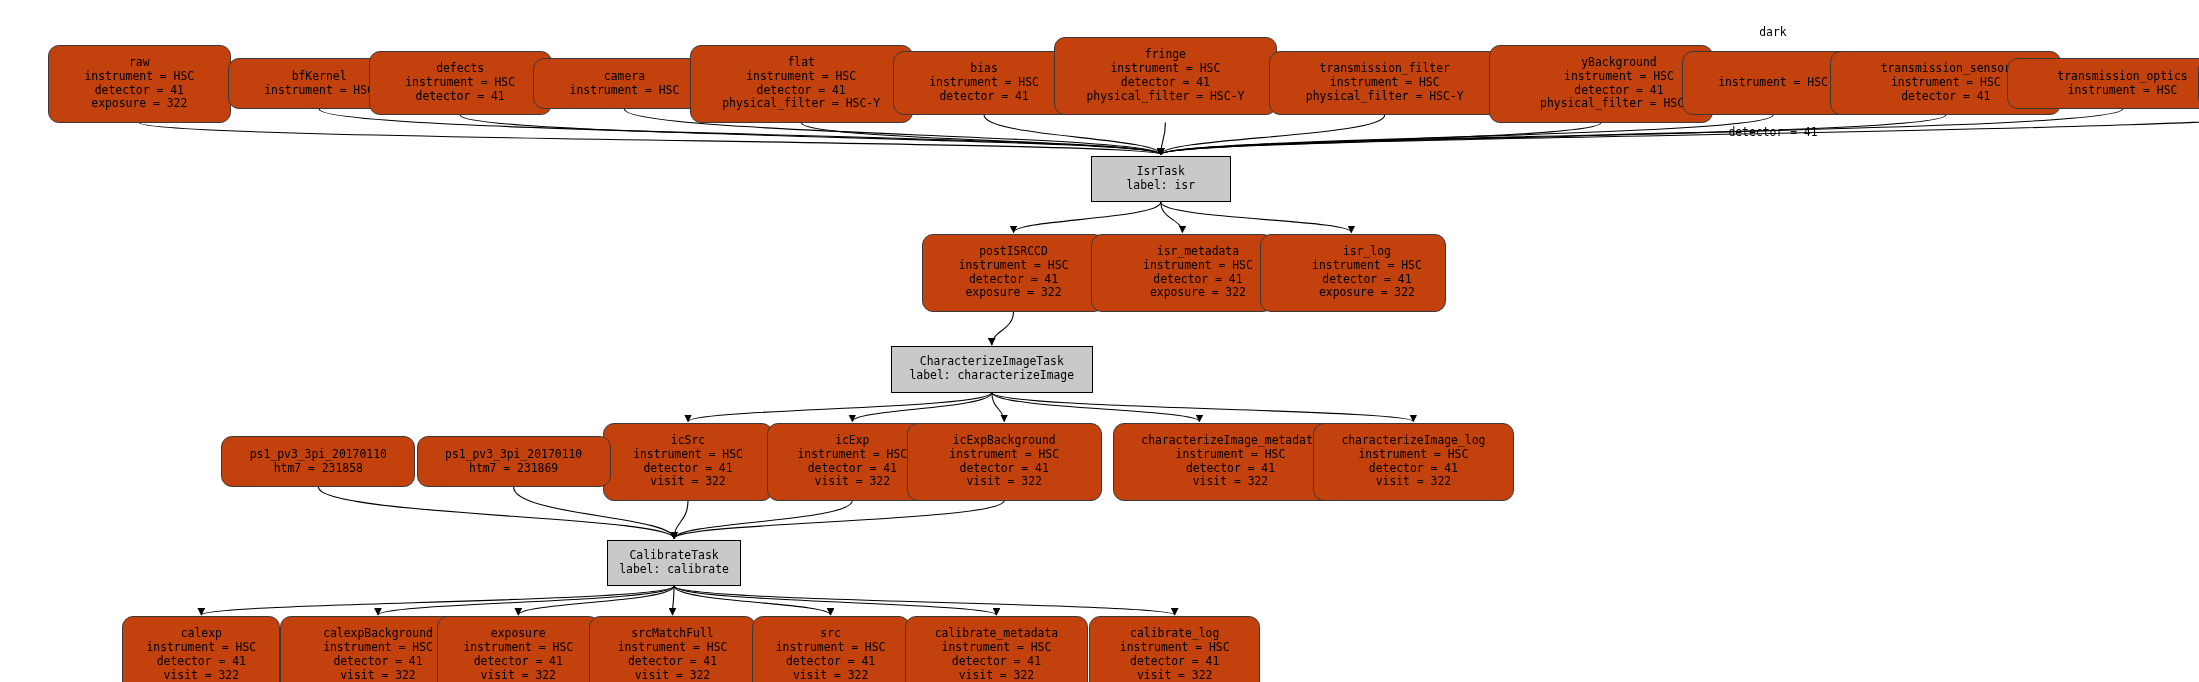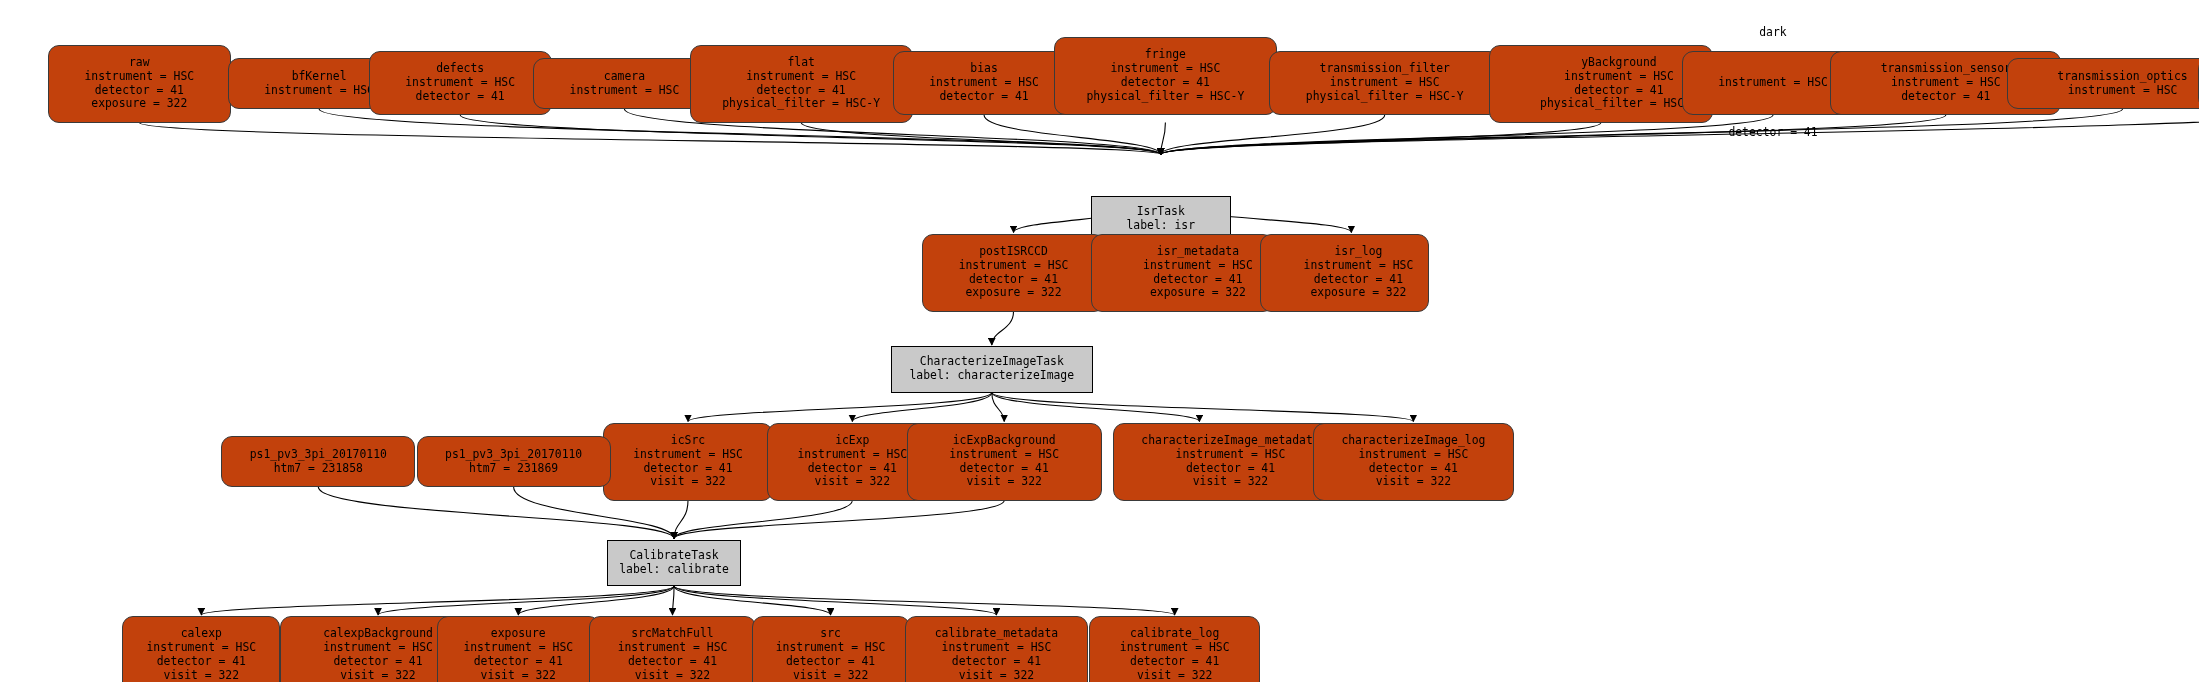--- a/index.html
+++ b/index.html
@@ -118,37 +118,37 @@
       <div class="node dataset" style="left: 1830.35px; top: 50.5px; width: 230.95px; height: 64.5px;">
         <span class="ttl">transmission_sensor</span>
         <span class="ln">instrument = HSC</span>
         <span class="ln">detector = 41</span>
       </div>
       <div class="node dataset" style="left: 2007.05px; top: 58px; width: 230.95px; height: 51px;">
         <span class="ttl">transmission_optics</span>
         <span class="ln">instrument = HSC</span>
       </div>
       <div class="node dataset" style="left: 2197.7px; top: 58px; width: 269.7px; height: 51px;"></div>
-      <div class="node task" style="left: 1091px; top: 155.5px; width: 139.5px; height: 46.5px; margin-top: 40px;">
+      <div class="node task" style="left: 1091px; top: 155.5px; width: 139.5px; height: 46.5px;">
         <span class="ttl">IsrTask</span>
         <span class="ln">label: isr</span>
       </div>
       <div class="node dataset" style="left: 922.05px; top: 233.5px; width: 182.9px; height: 78px;">
         <span class="ttl">postISRCCD</span>
         <span class="ln">instrument = HSC</span>
         <span class="ln">detector = 41</span>
         <span class="ln">exposure = 322</span>
       </div>
       <div class="node dataset" style="left: 1091px; top: 233.5px; width: 182.9px; height: 78px; padding-left: 31px;">
         <span class="ttl">isr_metadata</span>
         <span class="ln">instrument = HSC</span>
         <span class="ln">detector = 41</span>
         <span class="ln">exposure = 322</span>
       </div>
-      <div class="node dataset" style="left: 1259.95px; top: 233.5px; width: 169px; height: 78px; padding-left: 28px;">
+      <div class="node dataset" style="left: 1259.95px; top: 233.5px; width: 186px; height: 78px; padding-left: 28px;">
         <span class="ttl">isr_log</span>
         <span class="ln">instrument = HSC</span>
         <span class="ln">detector = 41</span>
         <span class="ln">exposure = 322</span>
       </div>
       <div class="node task" style="left: 891.05px; top: 346px; width: 201.5px; height: 46.5px;">
         <span class="ttl">CharacterizeImageTask</span>
         <span class="ln">label: characterizeImage</span>
       </div>
       <div class="node dataset" style="left: 602.75px; top: 422.5px; width: 170.5px; height: 78px;">

